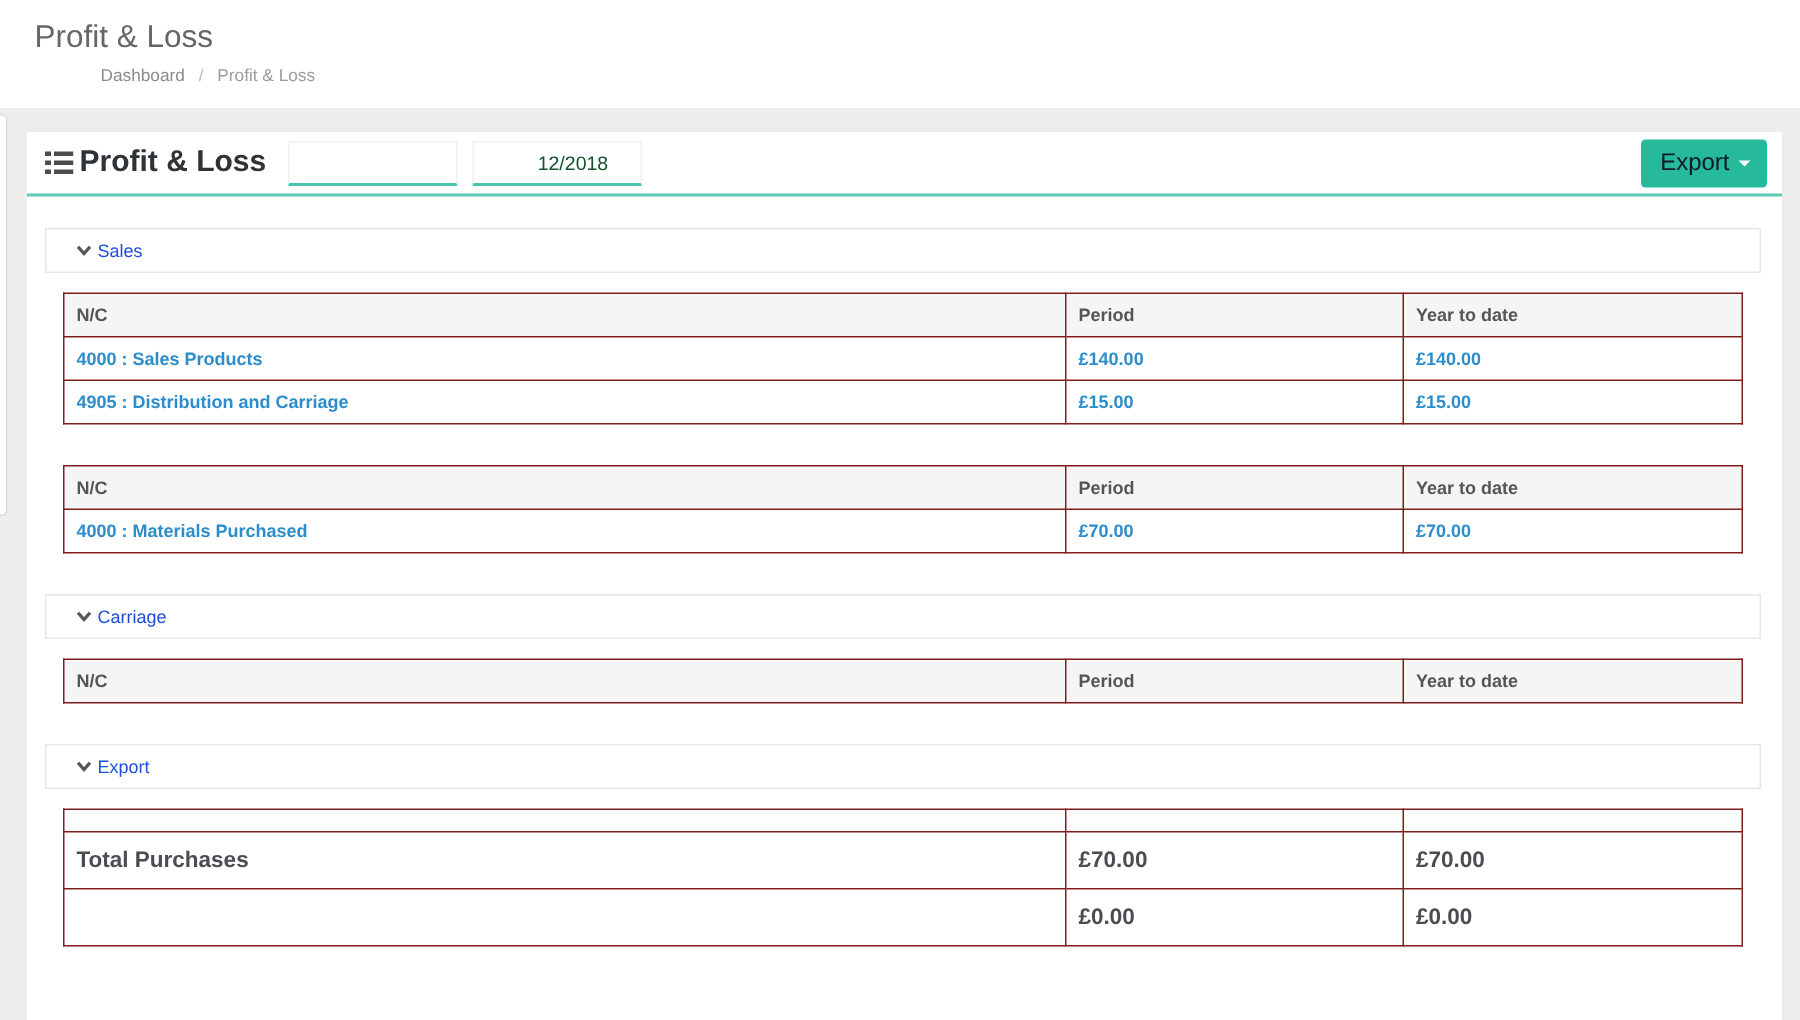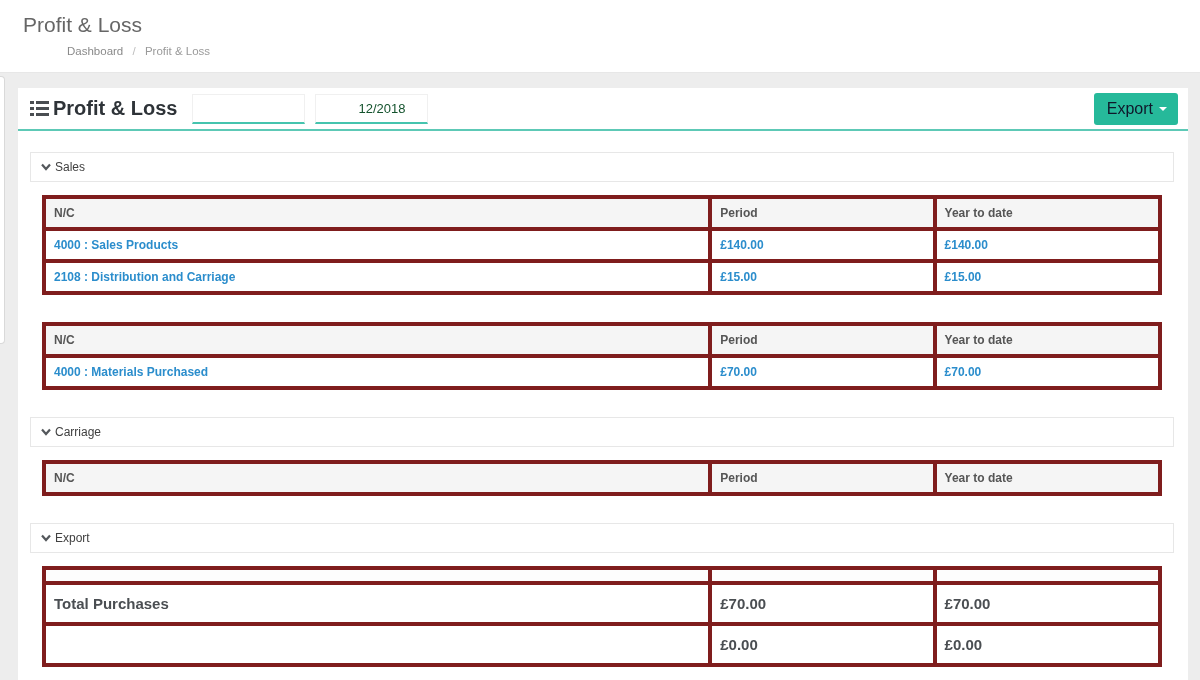--- a/index.html
+++ b/index.html
@@ -84,31 +84,31 @@
     border-top:4px solid #fff;
   }
 
   
   .panel-body { padding:21px 14px 0 12px; }
   .section { margin-bottom:27px; }
   .section-header {
     border:1px solid #e7e7e7;
     height:30px;
     display:flex; align-items:center; gap:4px;
-    padding-left:10px;
-    font-size:12px; color:#404040;
+    padding-left:20px;
+    font-size:12px; color:#1d4ed8;
     background:#fff;
     cursor:pointer;
   }
   .chev { display:flex; align-items:center; }
   .table-wrap { margin:13px 12px 0 12px; }
 
   table { width:100%; border-collapse:collapse; table-layout:fixed; }
   th, td {
-    border:4px solid #7f1d1d;
+    border:1px solid #7f1d1d;
     padding:7px 8px;
     text-align:left;
     font-size:12px;
     vertical-align:middle;
   }
   thead th {
     background:#f5f5f5;
     color:#555;
     font-weight:700;
   }
@@ -190,21 +190,21 @@
               <th>Year to date</th>
             </tr>
           </thead>
           <tbody>
             <tr>
               <td><span class="cell-link">4000 : Sales Products</span></td>
               <td><span class="cell-link">£140.00</span></td>
               <td><span class="cell-link">£140.00</span></td>
             </tr>
             <tr>
-              <td><span class="cell-link">2108 : Distribution and Carriage</span></td>
+              <td><span class="cell-link">4905 : Distribution and Carriage</span></td>
               <td><span class="cell-link">£15.00</span></td>
               <td><span class="cell-link">£15.00</span></td>
             </tr>
           </tbody>
         </table>
       </div>
     </div>
 
     <div class="section">
       <div class="table-wrap">

